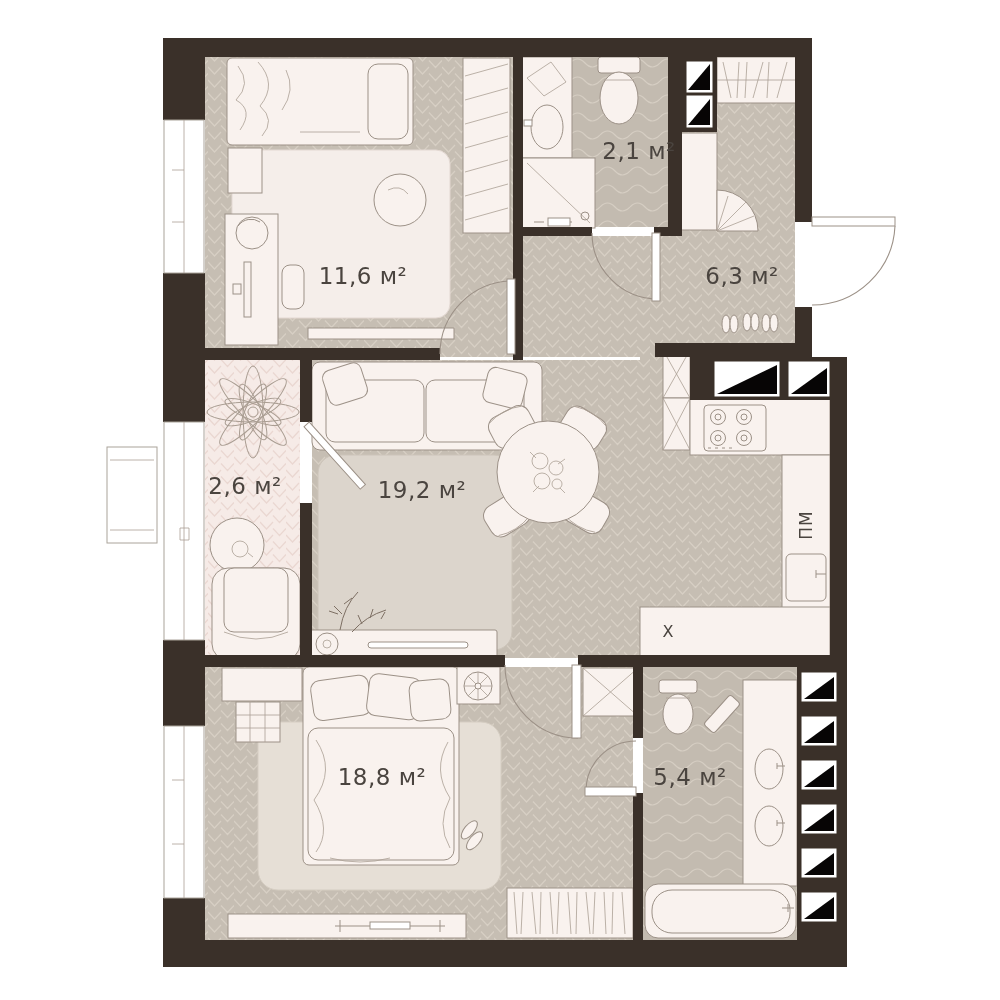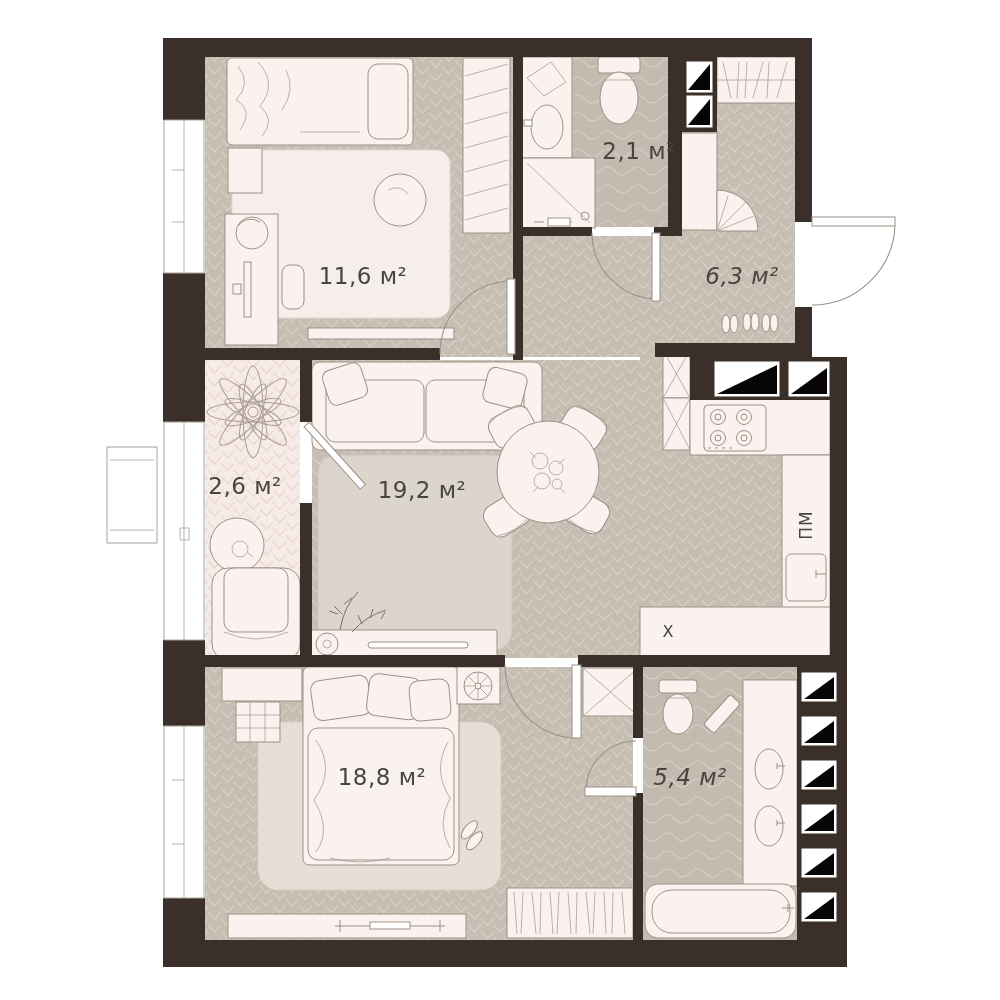--- a/index.html
+++ b/index.html
@@ -414,21 +414,21 @@
       <rect x="585" y="787" width="51" height="9" class="leaf"></rect>
     </g>
     <g transform="rotate(-42 307 424)">
       <rect x="303" y="424" width="7" height="84" class="leaf"></rect>
     </g>
   </g>
 </svg>
 
   <div class="room-label" style="left:363px;top:276px;">11,6 м²</div>
   <div class="room-label" style="left:639px;top:151px;">2,1 м²</div>
-  <div class="room-label" style="left:742px;top:276px;font-style:italic;">6,3 м²</div>
+  <div class="room-label" style="left:742px;top:276px;">6,3 м²</div>
   <div class="room-label" style="left:245px;top:486px;">2,6 м²</div>
   <div class="room-label" style="left:422px;top:490px;">19,2 м²</div>
   <div class="room-label" style="left:382px;top:777px;">18,8 м²</div>
-  <div class="room-label" style="left:690px;top:777px;font-style:italic;">5,4 м²</div>
+  <div class="room-label" style="left:690px;top:777px;">5,4 м²</div>
 
   <div class="rot-label" style="left:806px;top:525px;">ПМ</div>
   <div class="small-label" style="left:668px;top:631px;">Х</div>
 </div>
 
 </body></html>

